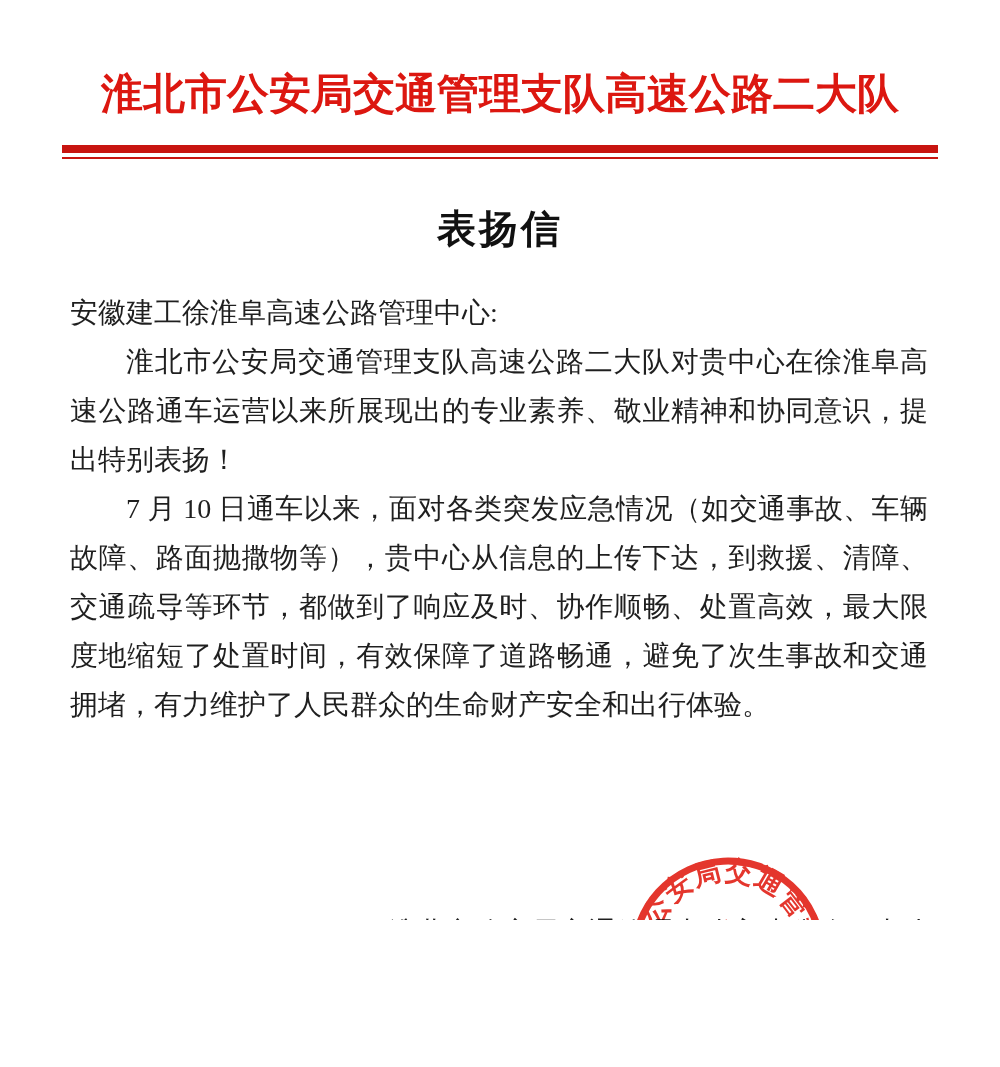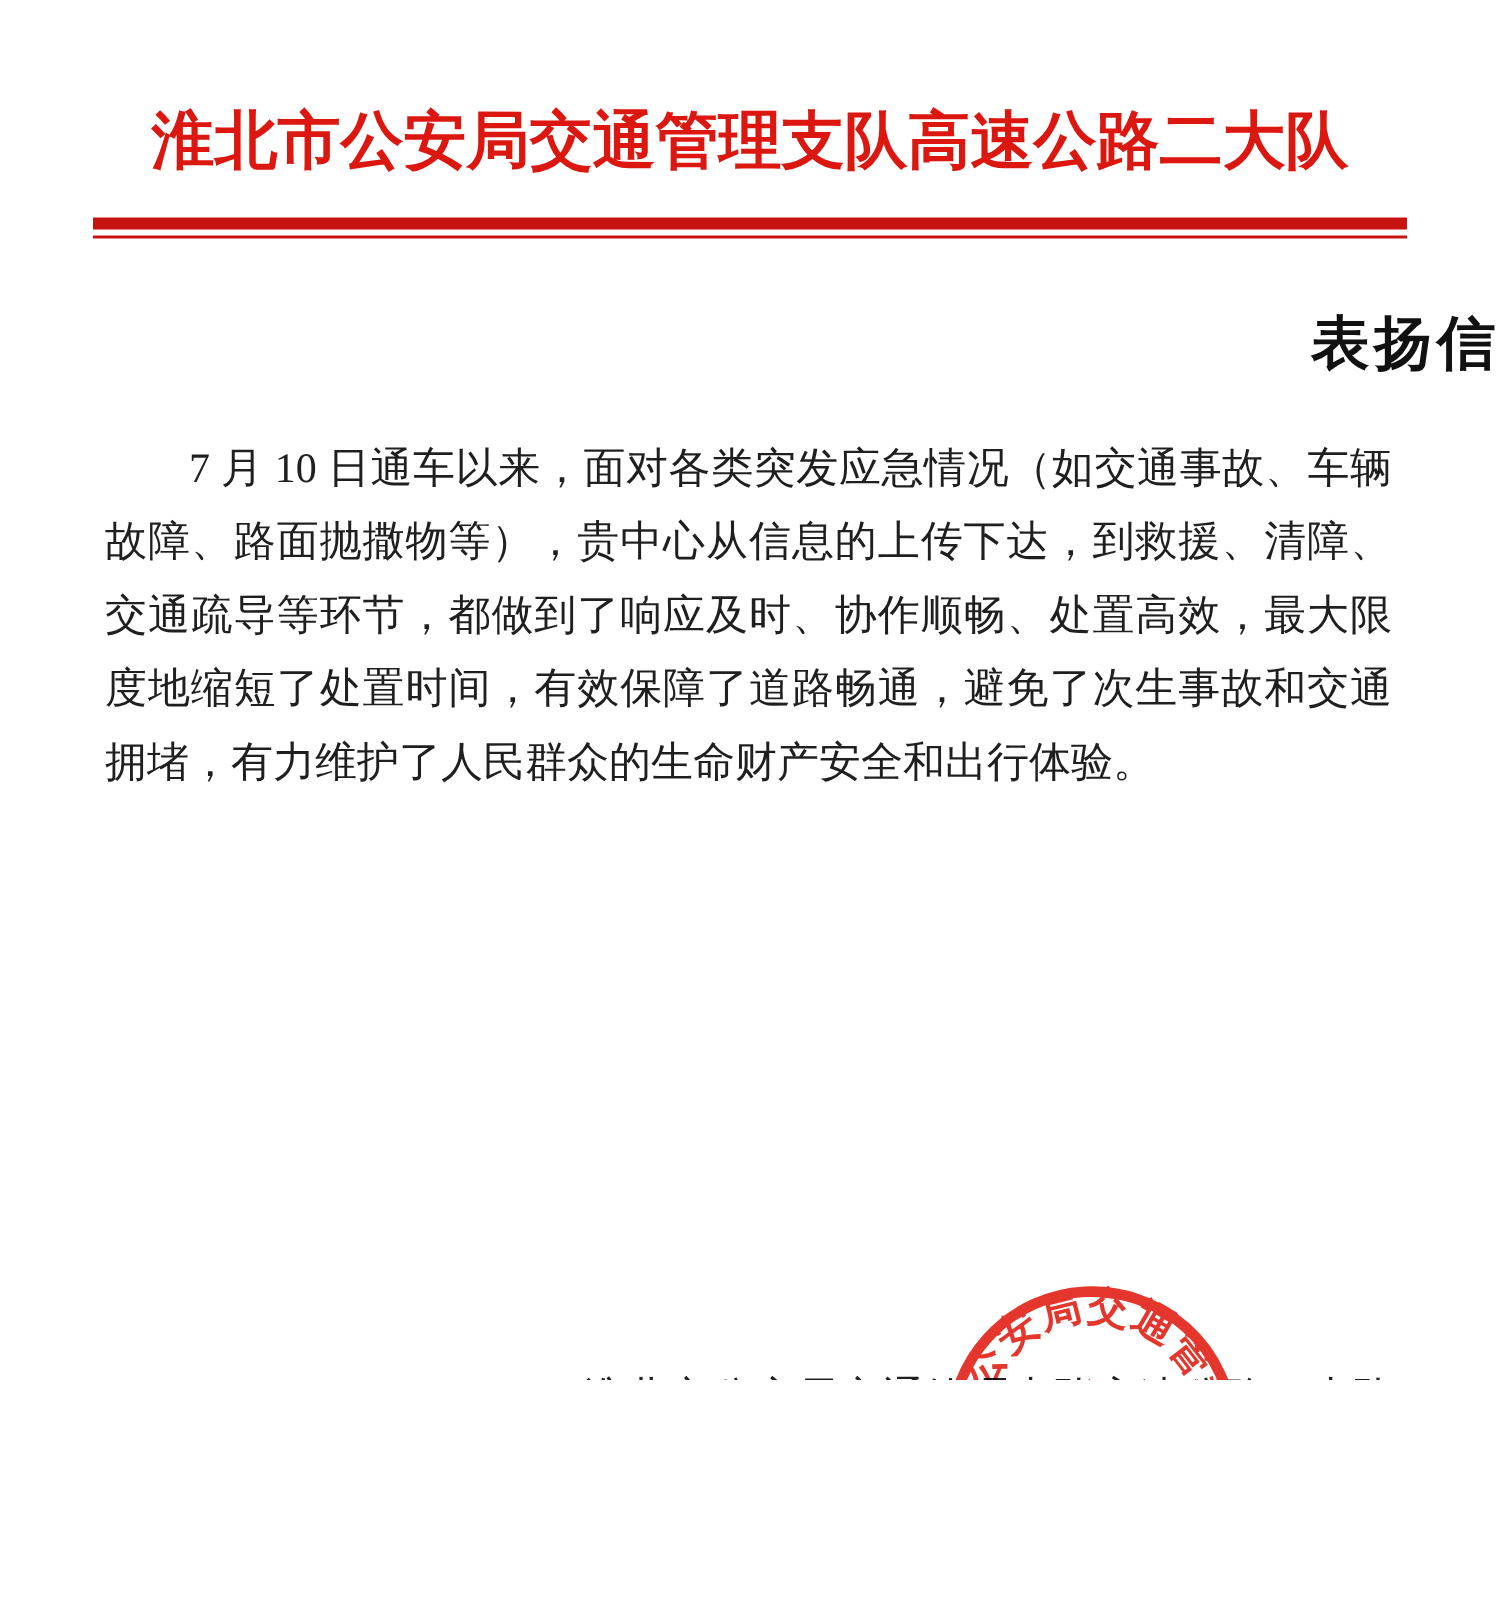--- a/index.html
+++ b/index.html
@@ -47,21 +47,21 @@
     height: 2px;
     background: var(--rule-red, #c81410);
   }
   
   .doc-title {
     position: absolute;
     top: 202px;
     left: 0;
     width: 100%;
     margin: 0;
-    text-align: right;
+    text-align: center;
     font-size: 39px;
     font-weight: bold;
     letter-spacing: 3px;
     color: #111111;
   }
   
   .letter-body {
     position: absolute;
     top: 288px;
     left: 70px;
@@ -140,20 +140,22 @@
 <div class="page">
 
   <h1 class="letterhead">淮北市公安局交通管理支队高速公路二大队</h1>
 
   <div class="rule-thick"></div>
   <div class="rule-thin"></div>
 
   <h2 class="doc-title">表扬信</h2>
 
   <main class="letter-body">
+    <p class="greeting">安徽建工徐淮阜高速公路管理中心:</p>
+    <p class="para">淮北市公安局交通管理支队高速公路二大队对贵中心在徐淮阜高速公路通车运营以来所展现出的专业素养、敬业精神和协同意识，提出特别表扬！</p>
     <p class="para">7 月 10 日通车以来，面对各类突发应急情况（如交通事故、车辆故障、路面抛撒物等），贵中心从信息的上传下达，到救援、清障、交通疏导等环节，都做到了响应及时、协作顺畅、处置高效，最大限度地缩短了处置时间，有效保障了道路畅通，避免了次生事故和交通拥堵，有力维护了人民群众的生命财产安全和出行体验。</p>
   </main>
 
   <div class="sign-block">
     <div class="sign-name">淮北市公安局交通管理支队高速公路二大队</div>
   </div>
 
   <svg class="seal" viewBox="0 0 200 200" aria-hidden="true">
     <circle class="seal-stroke" cx="100" cy="100" r="93" stroke-width="7"></circle>
     <path id="seal-arc-top" d="M 47.7 152.3 A 74 74 0 1 1 152.3 152.3" fill="none"></path>

